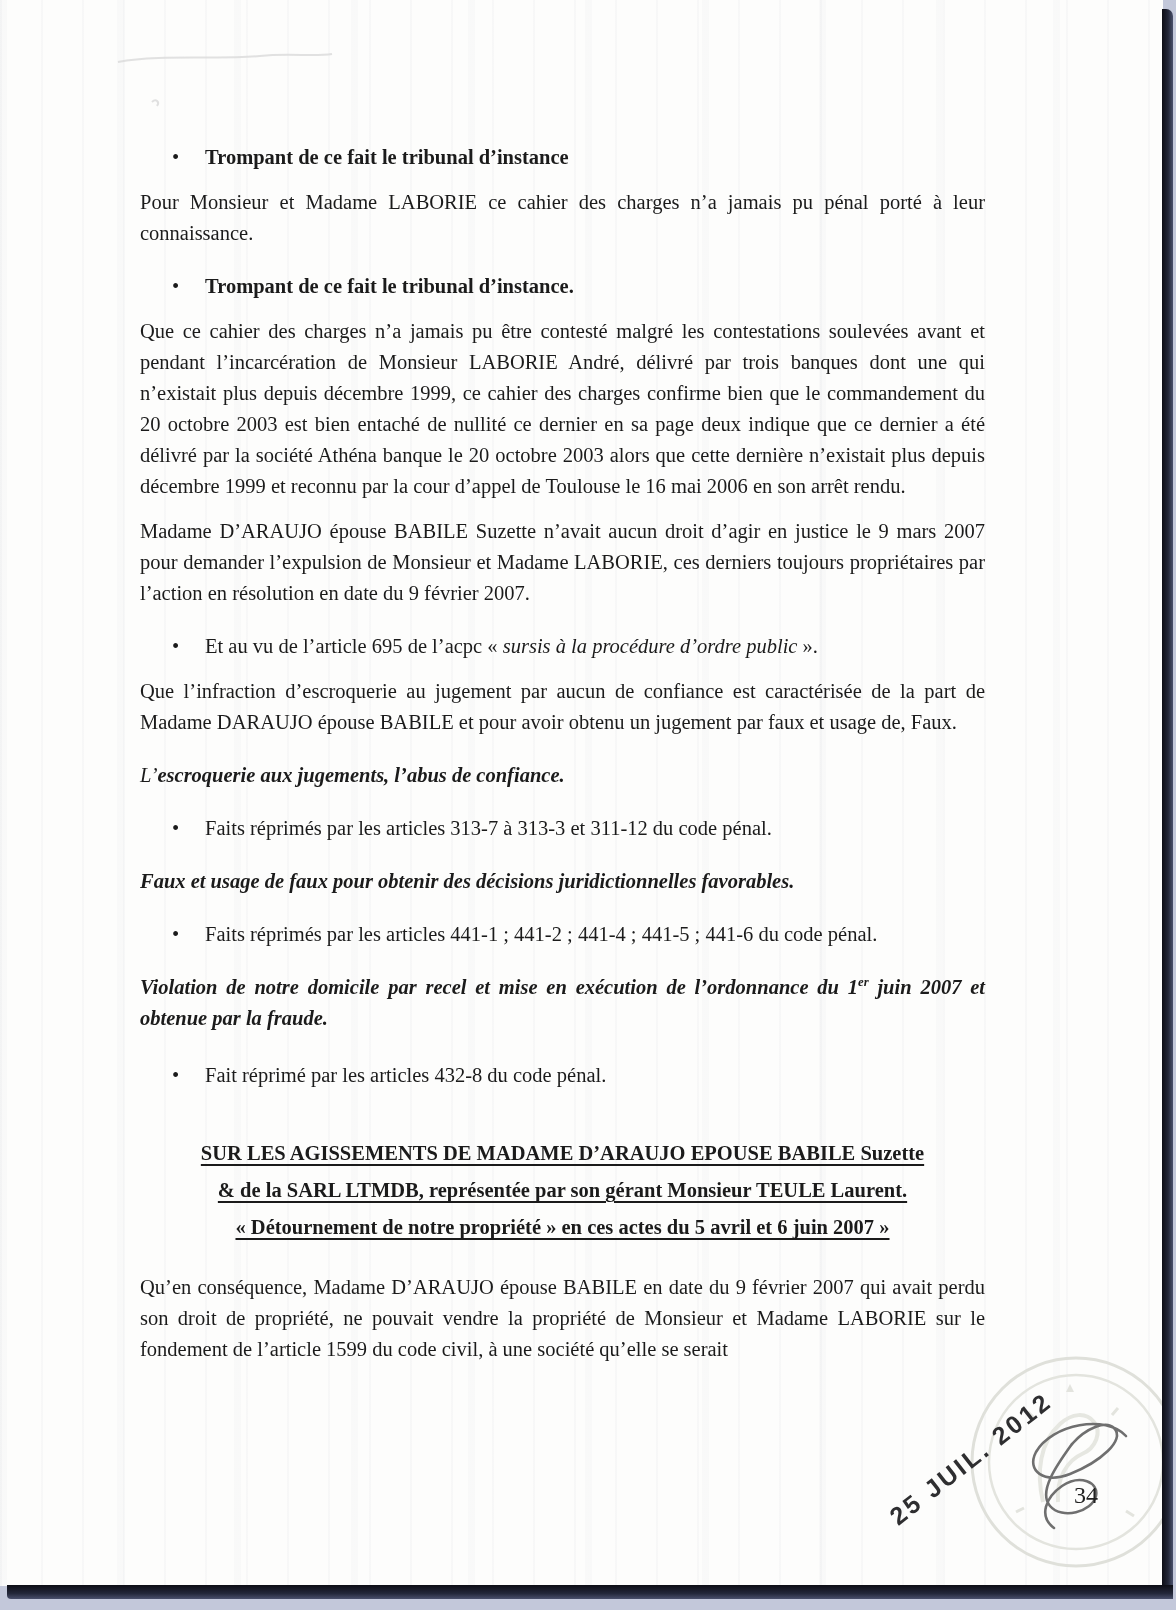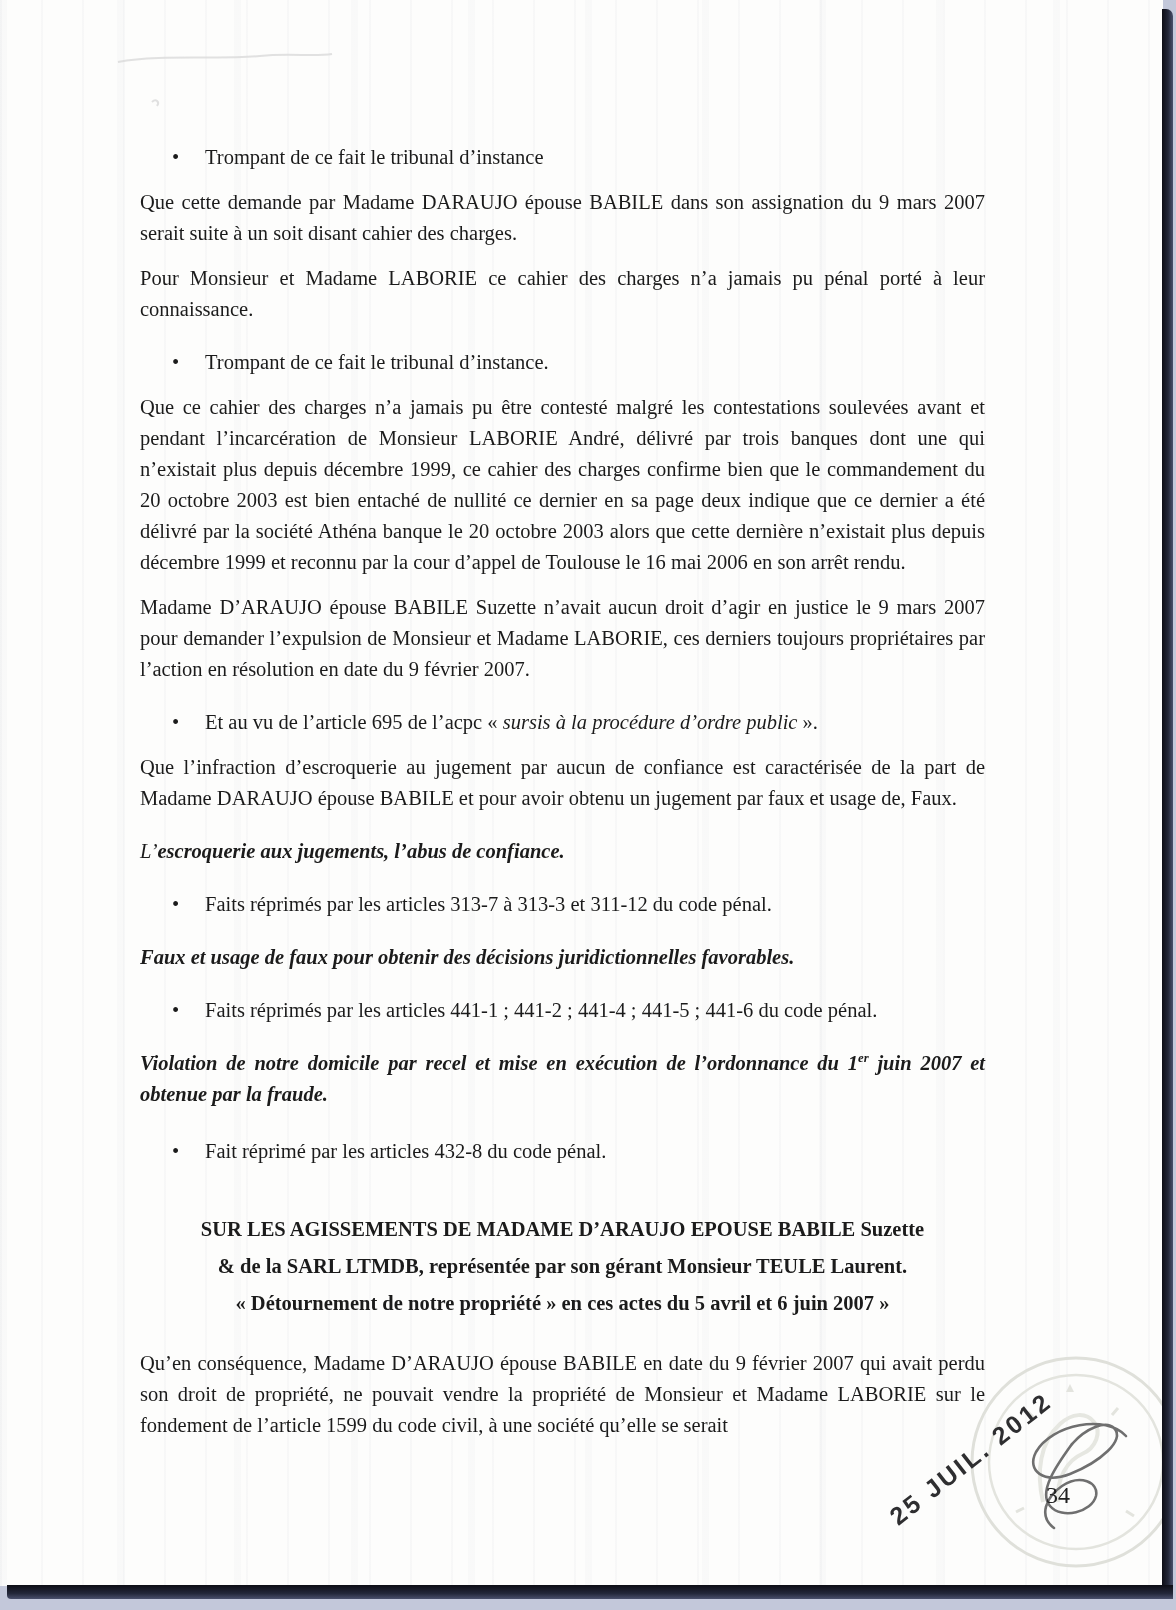--- a/index.html
+++ b/index.html
@@ -34,72 +34,72 @@
     position:relative;z-index:2;
     padding:120px 0 0 140px;
     width:845px;
     font-size:20.5px;
     line-height:31px;
   }
   .para{ text-align:justify; margin:14px 0 0 0; }
   .first{ margin-top:0; }
   .bullet-row{ display:flex; margin:22px 0 0 0; align-items:baseline; }
   .bullet-row .dot{ width:33px; margin-left:32px; flex:none; }
-  .bold{ font-weight:normal; }
+  .bold{ font-weight:bold; }
   .boldital{ font-weight:normal; font-style:italic; }
   .heading{ font-weight:bold; margin:22px 0 0 0; text-align:justify;font-style:italic; }
   .heading .norm{ font-weight:normal; }
   .b6{ margin-top:26px; }
   sup{ font-size:0.62em; line-height:0; }
   .section-title{
     margin:44px 0 0 0;
     text-align:center;
     font-weight:bold;
     line-height:37px;
   }
   .section-title .tline{
+    text-decoration:underline;
     text-decoration-thickness:2px;
     text-underline-offset:4px;
   }
   .last-para{ margin-top:26px; }
   .artifact{ position:absolute; pointer-events:none; }
   .smudge{ left:100px; top:40px; }
   .seal{ left:968px; top:1352px; z-index:1; }
   .signature{ left:1006px; top:1412px; z-index:3; }
   .date-stamp{
     position:absolute; left:893px; top:1505px; z-index:3;
     font-family:"Liberation Sans", sans-serif;
     font-weight:bold; font-size:25px; letter-spacing:3px;
     color:#2e2e30;
     transform:rotate(-38deg); transform-origin:0 50%;
     white-space:nowrap;
   }
   .page-number{
     position:absolute; left:1046px; top:1482px; z-index:3;
-    font-size:24px; color:#222;
+    font-size:24px; color:#222;padding-left:28px;
   }
 </style>
 </head>
 <body>
 
 <div class="page">
 
   <svg class="artifact smudge" width="260" height="80" viewBox="0 0 260 80">
     <path d="M18,22 C60,14 120,20 160,16 C190,13 215,17 232,14" stroke="#d9d9d9" stroke-width="2" fill="none" opacity="0.8"></path>
     <path d="M52,62 C56,58 60,62 57,66" stroke="#e0e0e0" stroke-width="2" fill="none"></path>
   </svg>
 
   <div class="content">
 
     <div class="bullet-row first">
       <span class="dot">•</span>
       <span class="bold">Trompant de ce fait le tribunal d’instance</span>
     </div>
 
-    <p class="para">Que cette demande par Madame DARAUJO épouse BABILE dans son assignation du 9 mars 2007 serait suite à un soit disant cahier des charges.</p>
 
     <p class="para">Pour Monsieur et Madame LABORIE ce cahier des charges n’a jamais pu pénal porté à leur connaissance.</p>
 
     <div class="bullet-row">
       <span class="dot">•</span>
       <span class="bold">Trompant de ce fait le tribunal d’instance.</span>
     </div>
 
     <p class="para">Que ce cahier des charges n’a jamais pu être contesté malgré les contestations soulevées avant et pendant l’incarcération de Monsieur LABORIE André, délivré par trois banques dont une qui n’existait plus depuis décembre 1999, ce cahier des charges confirme bien que le commandement du 20 octobre 2003 est bien entaché de nullité ce dernier en sa page deux indique que ce dernier a été délivré par la société Athéna banque le 20 octobre 2003 alors que cette dernière n’existait plus depuis décembre 1999 et reconnu par la cour d’appel de Toulouse le 16 mai 2006 en son arrêt rendu.</p>
 

